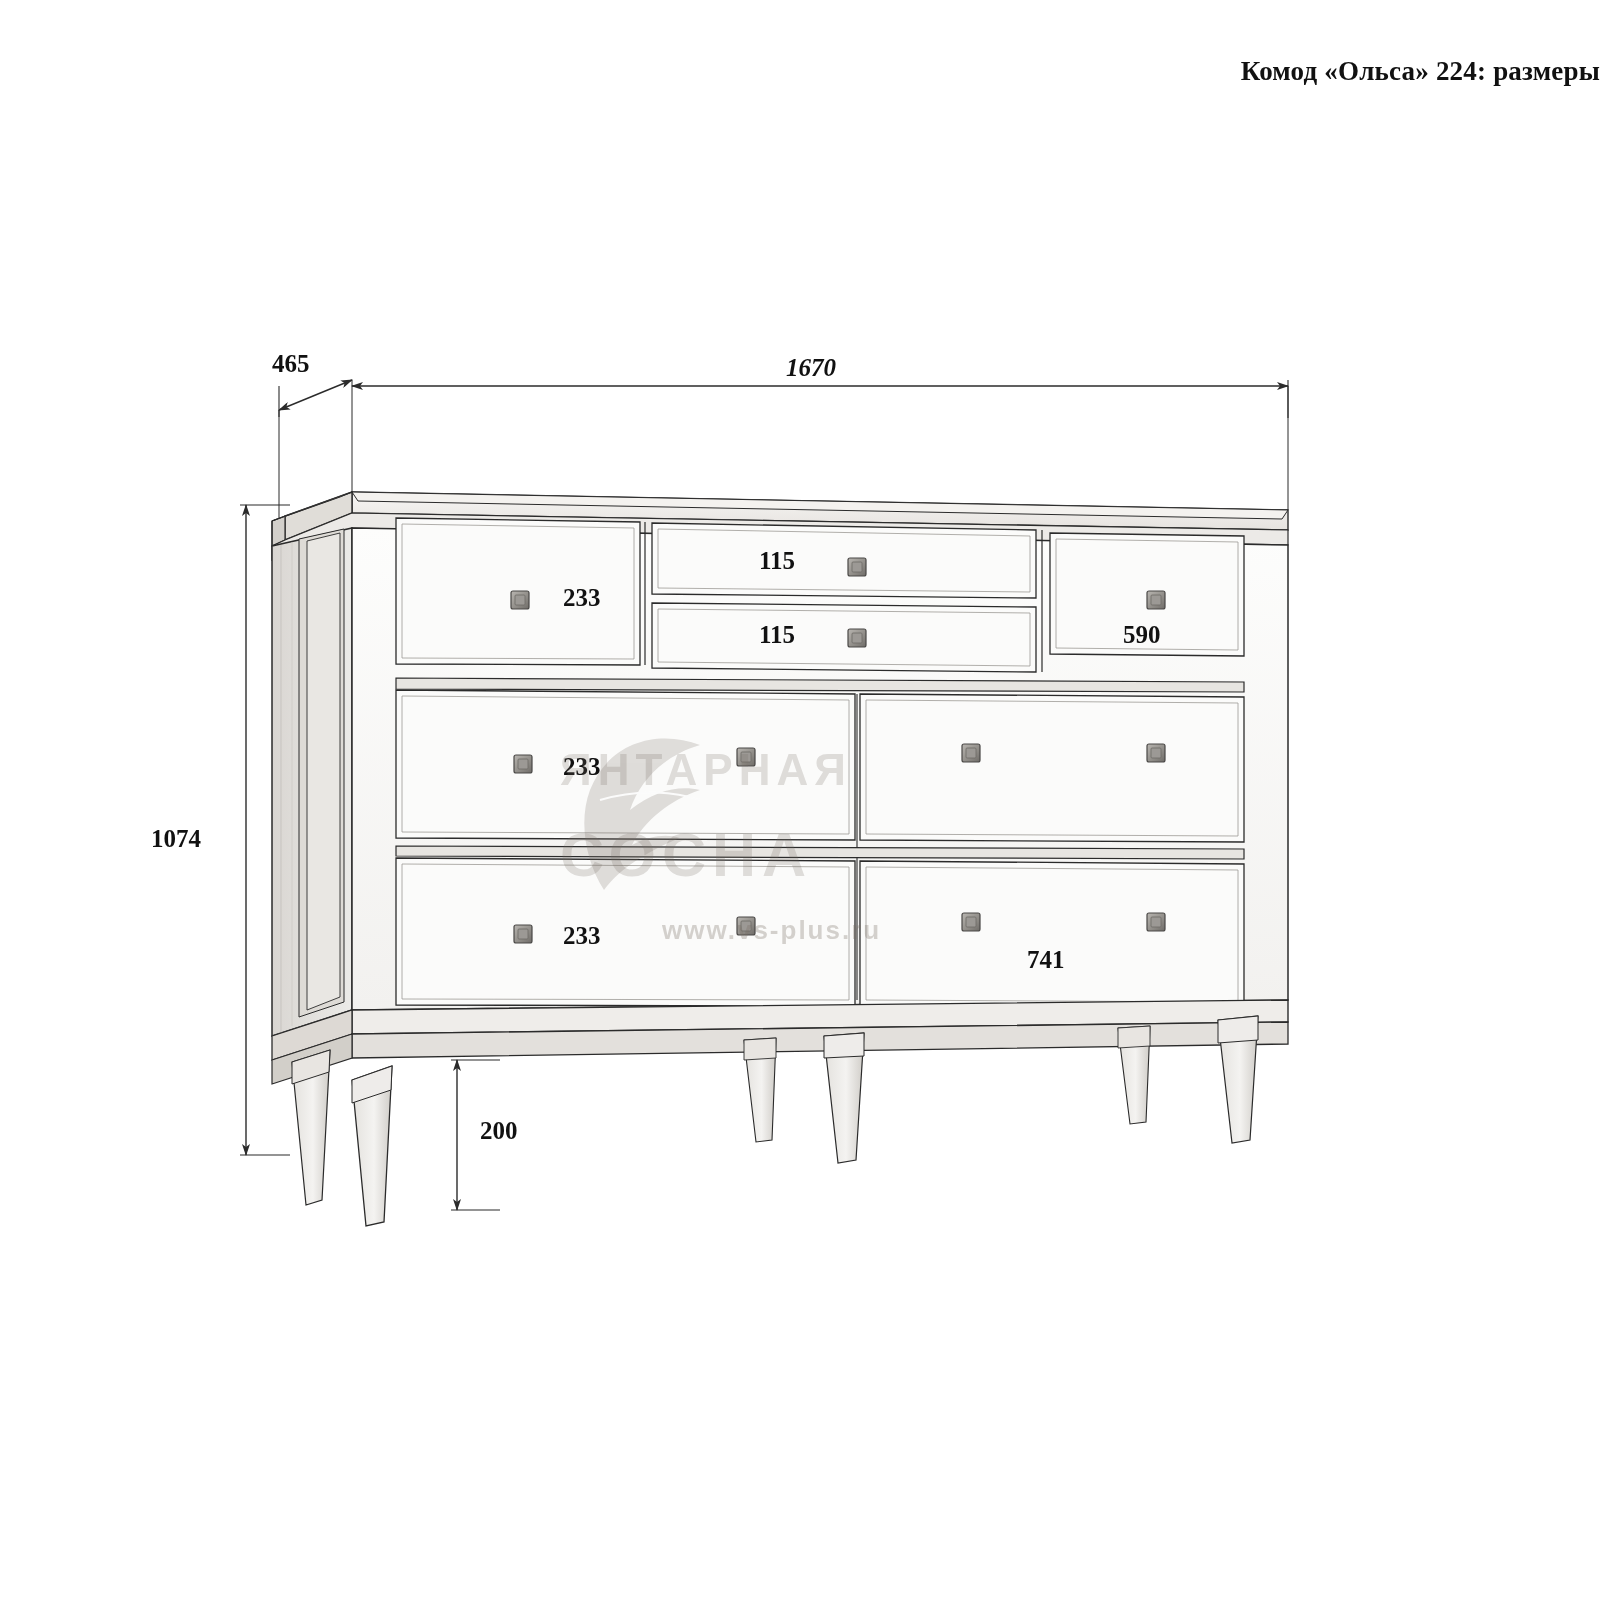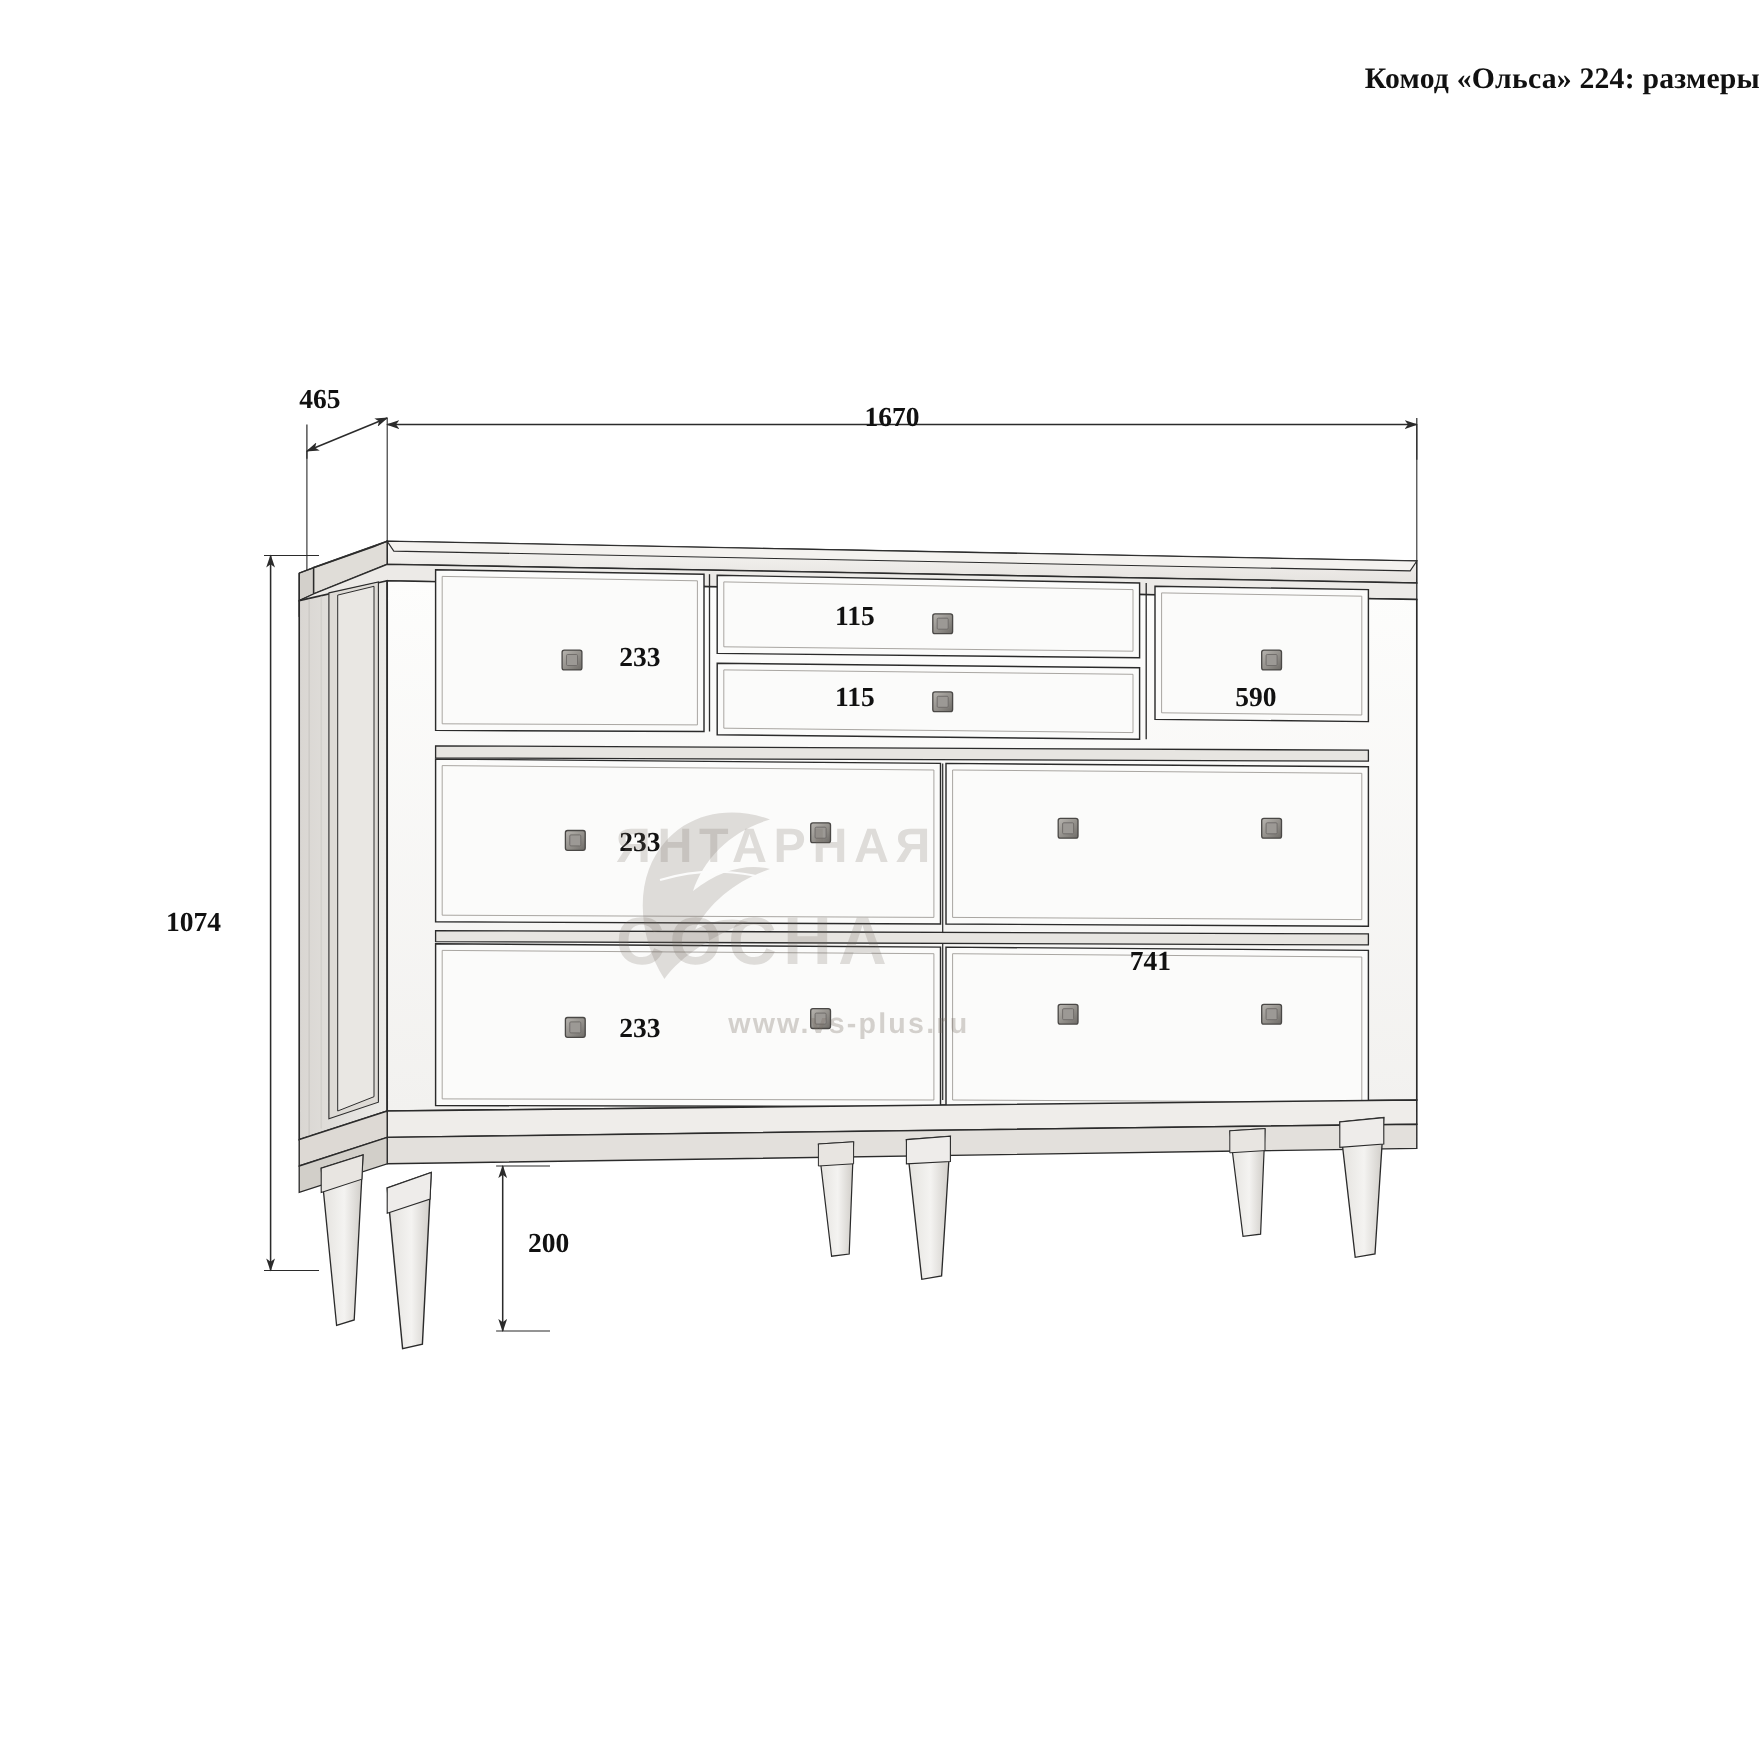--- a/index.html
+++ b/index.html
@@ -293,29 +293,29 @@
     </g>
 
     <g id="wm-leaf-g" opacity="0.22">
       <path d="M590,790 C610,740 660,730 700,745 C665,755 640,780 630,810 C655,790 680,785 700,790 C670,800 645,820 632,845 C650,835 668,834 680,838 C650,850 620,868 604,890 C586,862 578,822 590,790 Z" fill="#7a7068"></path>
       <path d="M600,800 C640,788 676,792 700,800" stroke="#ffffff" stroke-width="2" fill="none"></path>
     </g>
   </svg>
 
   
   <div class="dim-label" style="left:272px; top:350px;">465</div>
-  <div class="dim-label" style="left:786px; top:366px;">1670</div>
+  <div class="dim-label" style="left:786px; top:354px;font-style:italic;">1670</div>
   <div class="dim-label" style="left:151px; top:825px;text-align:center;">1074</div>
   <div class="dim-label" style="left:480px; top:1117px;">200</div>
 
   <div class="dim-label" style="left:563px; top:584px;">233</div>
   <div class="dim-label" style="left:759px; top:547px;">115</div>
   <div class="dim-label" style="left:759px; top:621px;">115</div>
   <div class="dim-label" style="left:1123px; top:621px;">590</div>
   <div class="dim-label" style="left:563px; top:753px;">233</div>
   <div class="dim-label" style="left:563px; top:922px;">233</div>
-  <div class="dim-label" style="left:1027px; top:861px;">741</div>
+  <div class="dim-label" style="left:1027px; top:946px;">741</div>
 
   
   <div class="wm" id="wm-line1">ЯНТАРНАЯ</div>
   <div class="wm" id="wm-line2">СОСНА</div>
   <div class="wm" id="wm-line3">www.vs-plus.ru</div>
 </div>
 
 </body></html>

